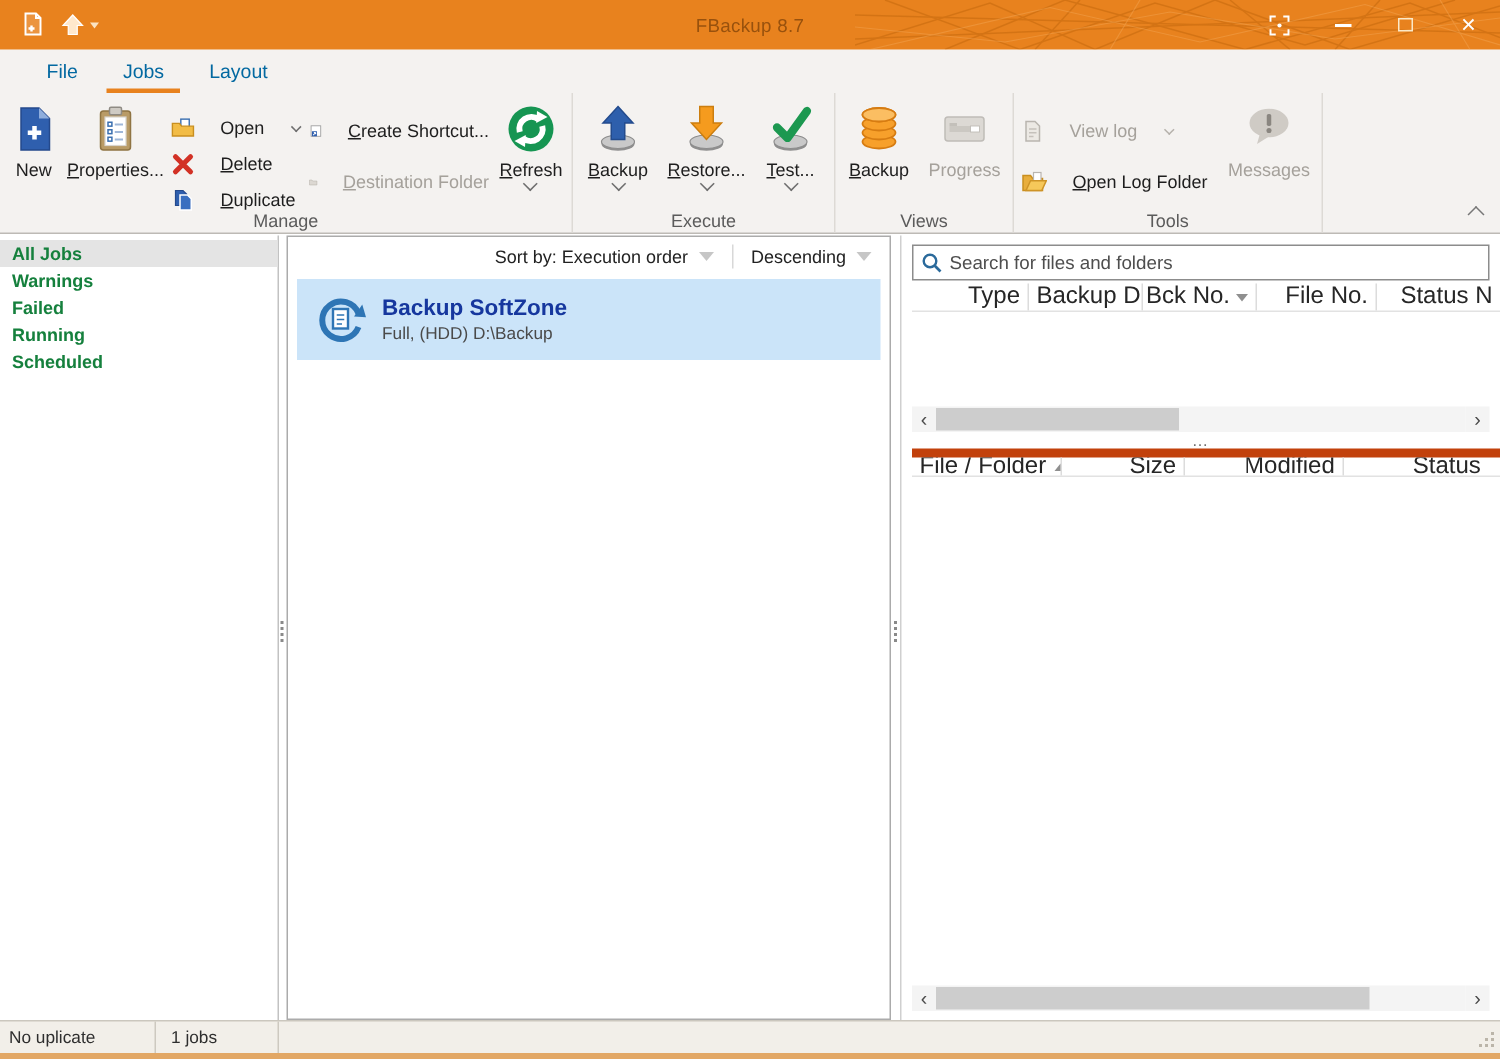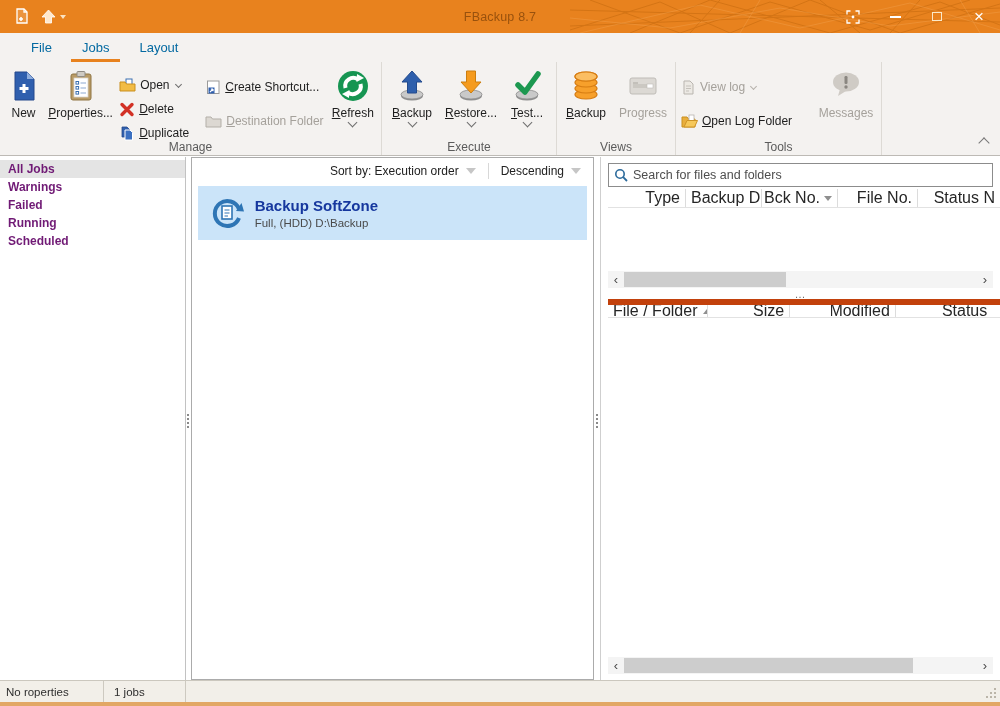--- a/index.html
+++ b/index.html
@@ -25,38 +25,38 @@
   .tab { position:relative; padding:0 15px; display:flex; align-items:center; font-size:13px; color:#0369a1; }
   .tab.active::after { content:""; position:absolute; left:4px; right:4px; bottom:0; height:3px; background:#E8821E; }
 
   
   .ribbon { position:relative; height:94px; background:#F4F2F0; border-bottom:1px solid #BDBAB5; display:flex; }
   .rgroup { position:relative; display:flex; align-items:flex-start; padding:2px 2px 16px 2px; border-right:1px solid #DDDAD5; }
   .group-label { position:absolute; left:0; right:0; bottom:1px; text-align:center; font-size:12px; color:#5B5B5B; }
   .rb-large { display:flex; flex-direction:column; align-items:center; padding-top:3px; font-size:12px; color:#1E1E1E; text-align:center; }
   .rb-large .ric { height:38px; display:flex; align-items:center; justify-content:center; }
   .rb-large .lbl { line-height:14px; margin-top:1px; white-space:nowrap; }
-  .rb-small { display:flex; align-items:center; gap:4px; font-size:12px; color:#1E1E1E; height:24px; padding:0 3px; white-space:nowrap; }
+  .rb-small { display:flex; align-items:center; gap:17px; font-size:12px; color:#1E1E1E; height:24px; padding:0 3px; white-space:nowrap; }
   .stack3 { display:flex; flex-direction:column; padding-top:9px; }
   .stack2 { display:flex; flex-direction:column; justify-content:space-between; height:68px; padding-top:12px; }
   .stack2 .rb-small { height:22px; }
   .disabled { color:#A5A19B !important; }
   .chev-d { width:7px; height:7px; border-right:1.6px solid #6E6E6E; border-bottom:1.6px solid #6E6E6E;
             transform:rotate(45deg); margin-top:-1px; }
   .chev-d.sm { width:5px; height:5px; margin-left:2px; }
   .chev-d.dis { border-color:#B5B1AB; }
   .ribbon-collapse { position:absolute; right:12px; bottom:8px; width:8px; height:8px;
             border-top:1.6px solid #777; border-right:1.6px solid #777; transform:rotate(-45deg); }
   u { text-decoration:underline; }
 
   
   .main { position:absolute; top:157px; left:0; right:0; bottom:22px; display:flex; }
   .sidebar { width:186px; background:#FFF; border-right:1px solid #C2C2C2; padding-top:3px; }
   .side-item { height:18px; display:flex; align-items:center; padding-left:8px;
-               font-size:12px; font-weight:bold; color:#701a75; }
+               font-size:12px; font-weight:bold; color:#15803d; }
   .side-item.selected { background:#E4E4E4; }
   .vsplit { width:5px; background:#FFF; position:relative; }
   .vsplit .vgrip { position:absolute; left:1px; top:257px; display:flex; flex-direction:column; gap:2px; }
   .vsplit .vgrip i { width:2px; height:2px; background:#8A8A8A; }
 
   
   .jobs-panel { width:404px; position:relative; background:#FFF; border:1px solid #ABABAB; display:flex; flex-direction:column; }
   .sort-bar { height:25px; display:flex; align-items:center; justify-content:flex-end; padding-right:12px; font-size:12px; color:#222; }
   .sort-item { display:flex; align-items:center; gap:7px; }
   .tri-down { width:0; height:0; border-left:5px solid transparent; border-right:5px solid transparent; border-top:6px solid #C6C6C6; }
@@ -478,21 +478,21 @@
         <span class="hs-arrow">‹</span>
         <span class="hs-track">
             <span class="hs-thumb t2"></span>
           </span>
         <span class="hs-arrow">›</span>
       </div>
     </div>
   </div>
 
   <div class="statusbar">
-    <span class="sb-seg s1">No roperties</span>
+    <span class="sb-seg s1">No uplicate</span>
     <span class="sb-seg s2">1 jobs</span>
     <span class="sb-grip">
         <i></i>
         <i></i>
         <i></i>
         <i></i>
         <i></i>
         <i></i>
       </span>
   </div>

